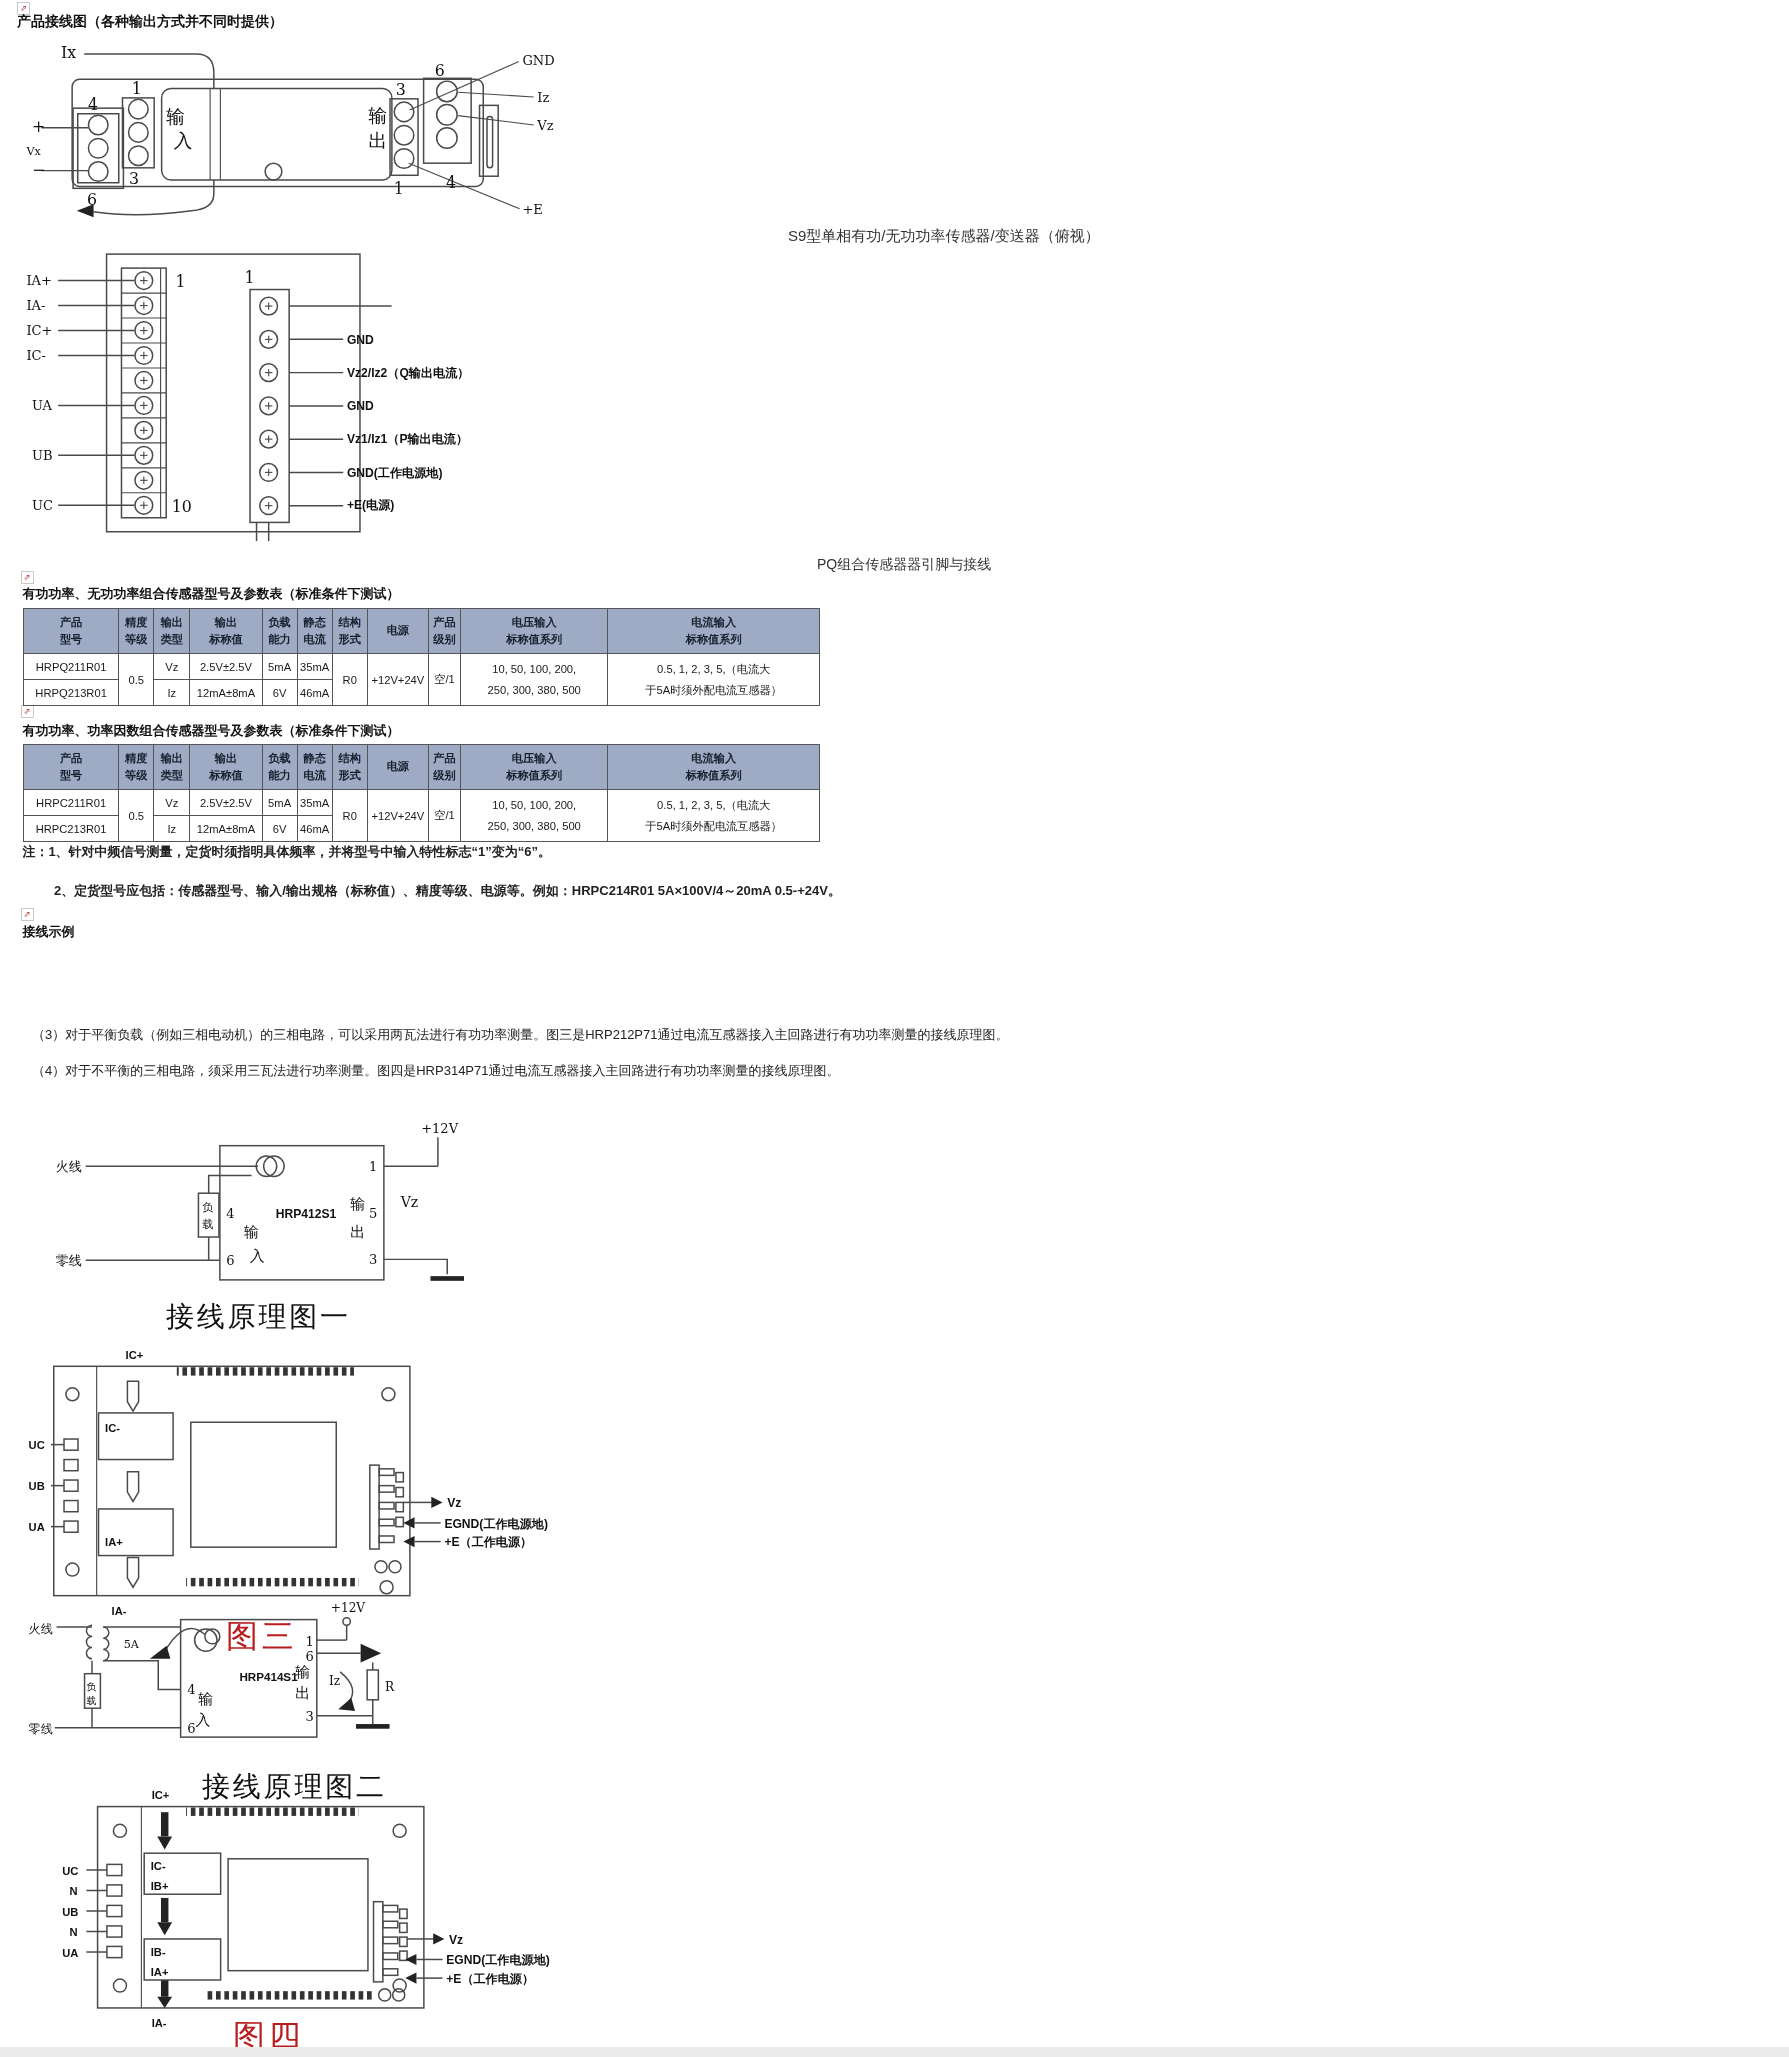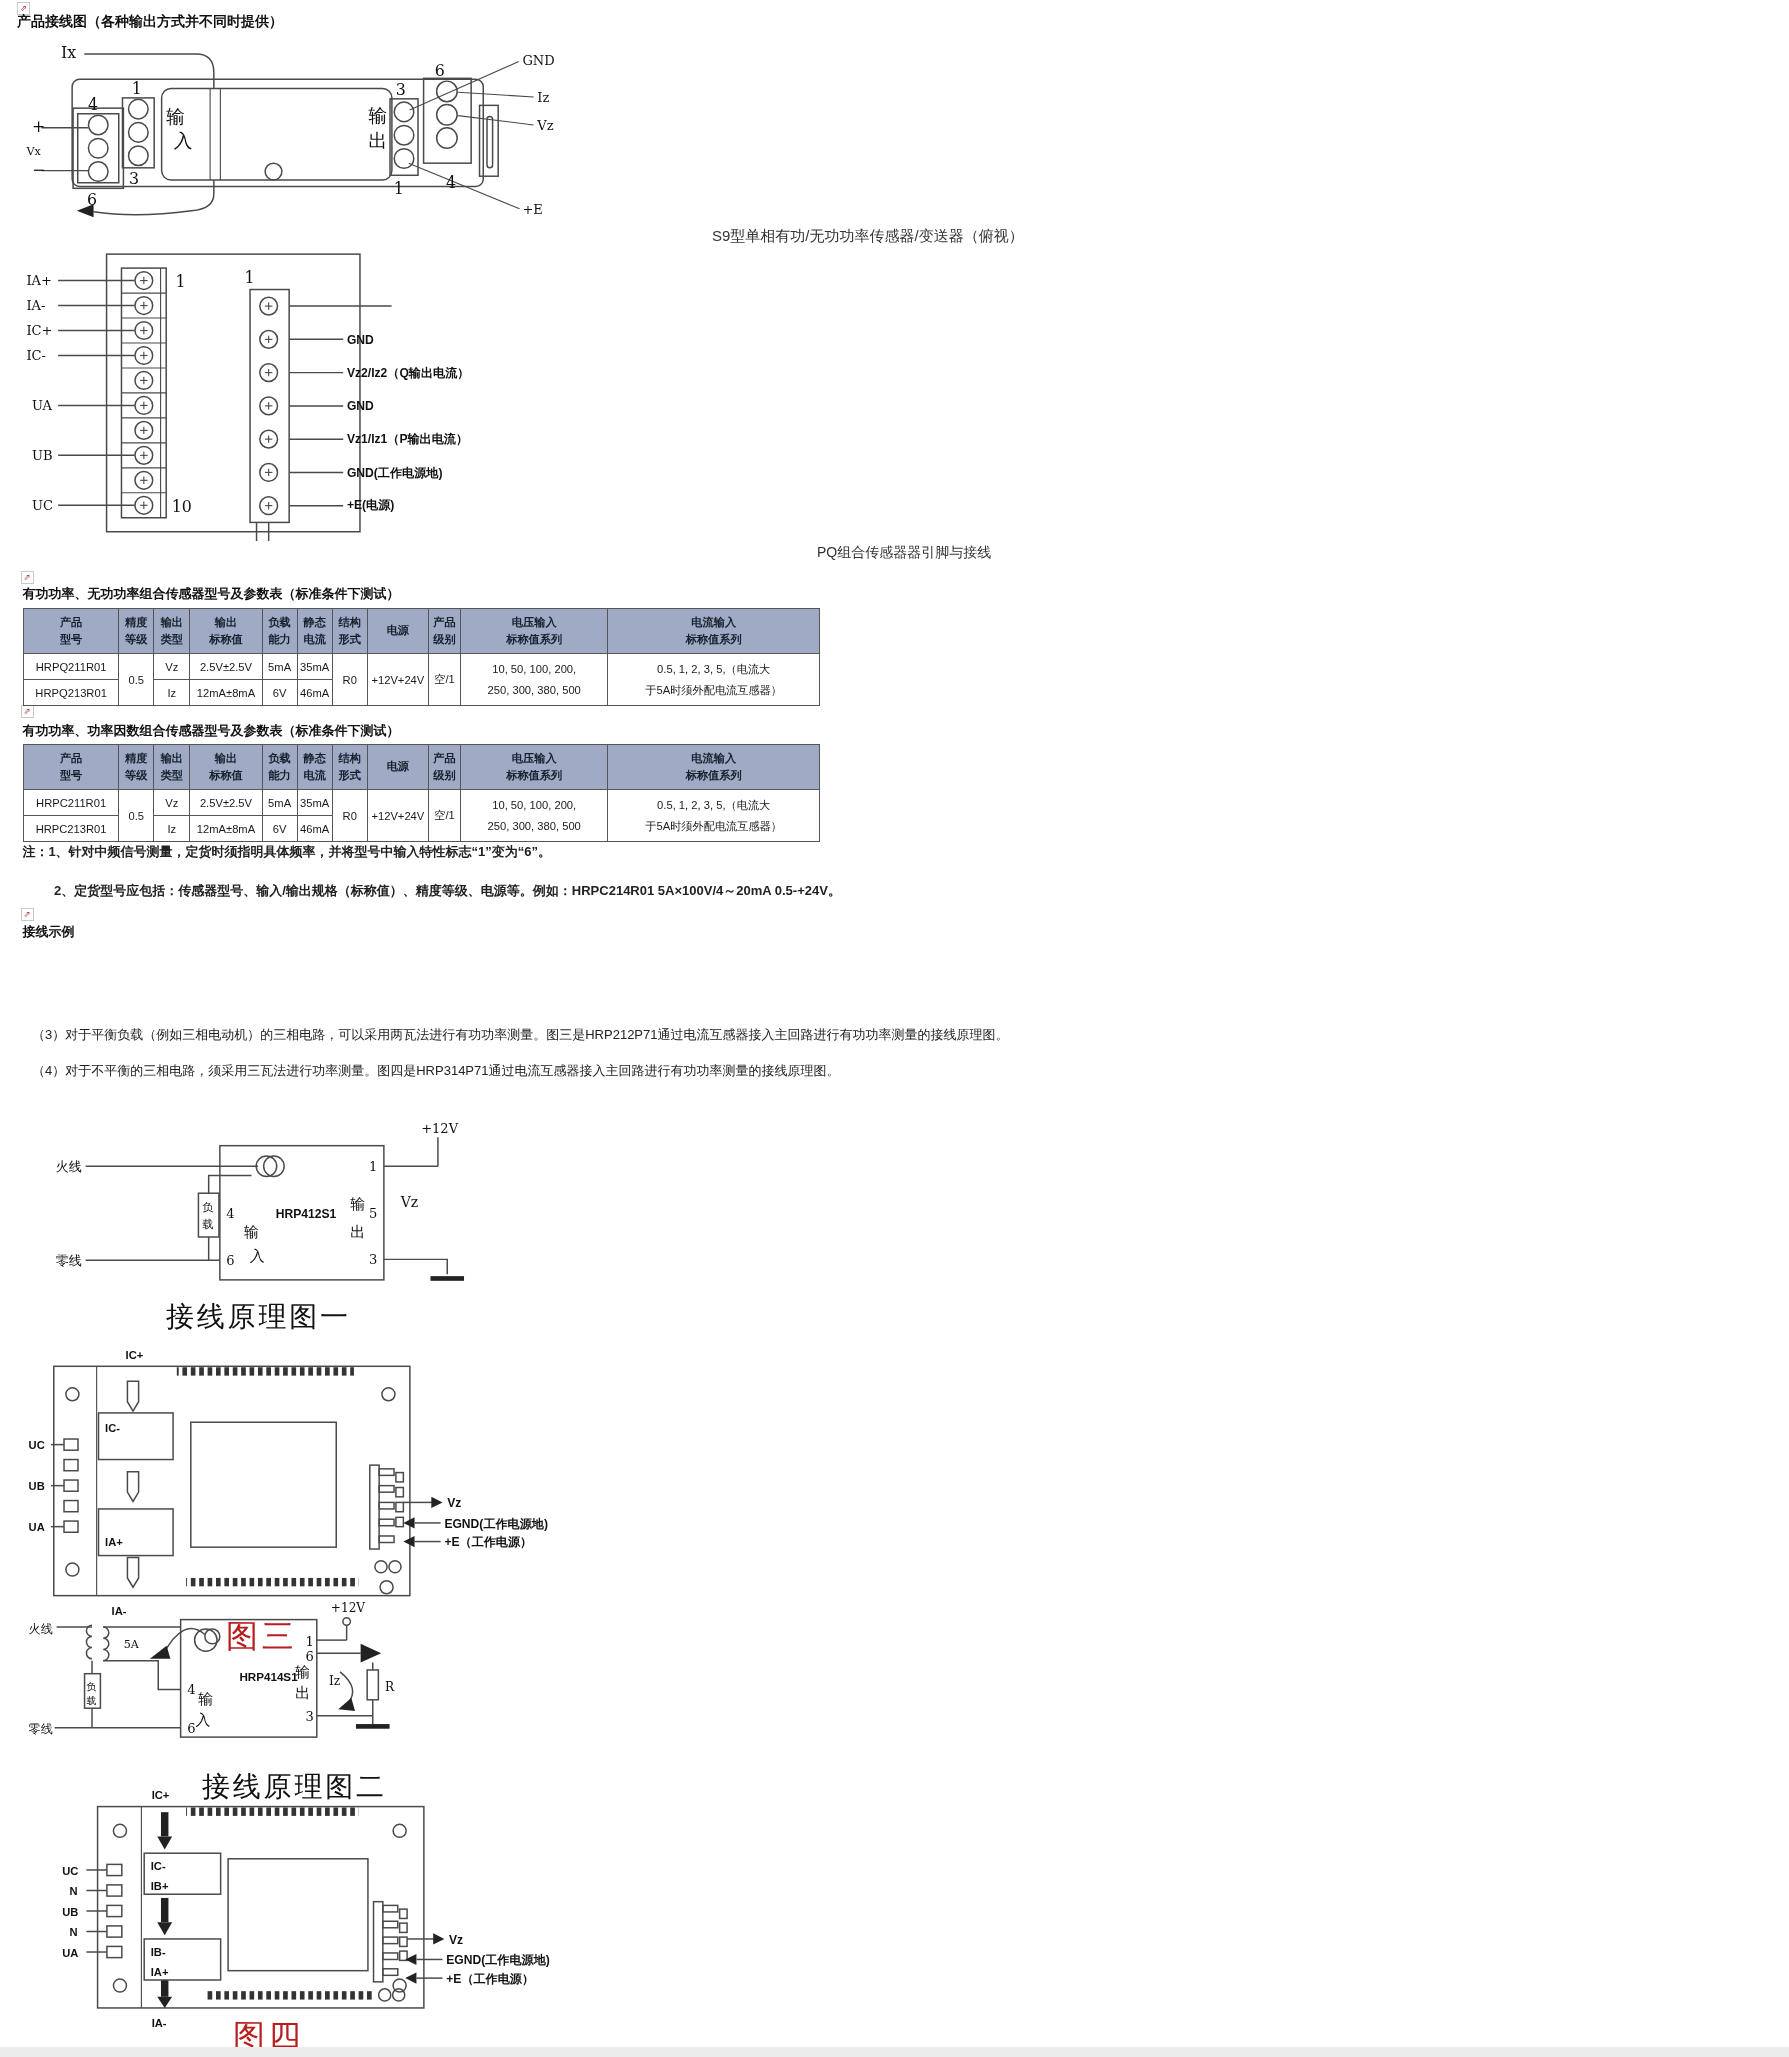--- a/index.html
+++ b/index.html
@@ -2,21 +2,21 @@
 <html style="font-size:15px"><head>
 <meta charset="utf-8">
 <style>
   html,body{margin:0;padding:0;background:#fff;}
   #page{position:relative;width:1790px;height:2057px;background:#ffffff;overflow:hidden;
         font-family:"Liberation Sans","DejaVu Sans",sans-serif;color:#1a1a1a;}
   .abs{position:absolute;}
   .h1{font-size:14px;font-weight:bold;color:#111;}
   .ttl{font-size:13px;font-weight:bold;color:#111;}
   .cap{font-size:15px;color:#333;}
-  .cap2{font-size:14px;color:#333;}
+  .cap2{font-size:14px;color:#333;margin-top:12px;}
   .note{font-size:13px;color:#222;white-space:nowrap;font-weight:bold;}
   .item{font-size:13px;color:#222;white-space:nowrap;}
   .figcap{font-size:28px;color:#111;letter-spacing:2.8px;font-family:"Liberation Sans","DejaVu Sans",sans-serif;}
   .figcap2{font-size:32px;color:#b91c1c;letter-spacing:3.7px;}
   .marker{width:11.2px;height:11.2px;background:#fff;border:0.9px solid #c9c9c9;display:flex;
           align-items:center;justify-content:center;font-size:8.4px;color:#b03030;line-height:1;}
   
   table.ptable{border-collapse:collapse;table-layout:fixed;width:797px;font-size:11.2px;}
   table.ptable th,table.ptable td{border:0.9px solid #555;text-align:center;vertical-align:middle;
        padding:0 0.9px;overflow:hidden;}
@@ -53,21 +53,21 @@
       <span>⇗</span>
     </div>
   <div class="abs marker" style="left:20.5px;top:705px">
       <span>⇗</span>
     </div>
   <div class="abs marker" style="left:20.5px;top:908px">
       <span>⇗</span>
     </div>
 
   <div class="abs h1" style="left:17px;top:13px">产品接线图（各种输出方式并不同时提供）</div>
-  <div class="abs cap" style="left:712px;top:227px">S9型单相有功/无功功率传感器/变送器（俯视）</div>
+  <div class="abs cap" style="left:788px;top:227px">S9型单相有功/无功功率传感器/变送器（俯视）</div>
   <div class="abs cap2" style="left:817px;top:544px">PQ组合传感器器引脚与接线</div>
 
   <svg class="abs" style="left:18.6px;top:26px" width="578" height="210" viewBox="0 0 620 225">
     <g>
       <path class="ln" d="M70,30 H190 Q209,30 209,50 V67"></path>
       <rect class="shape" x="57" y="57" width="441" height="115" rx="8"></rect>
       <rect class="shape" x="153" y="67" width="247" height="98" rx="10"></rect>
       <line class="ln2" x1="205" y1="67" x2="205" y2="165"></line>
       <line class="ln2" x1="216" y1="67" x2="216" y2="165"></line>
       <circle class="shape" cx="273" cy="156" r="9"></circle>

